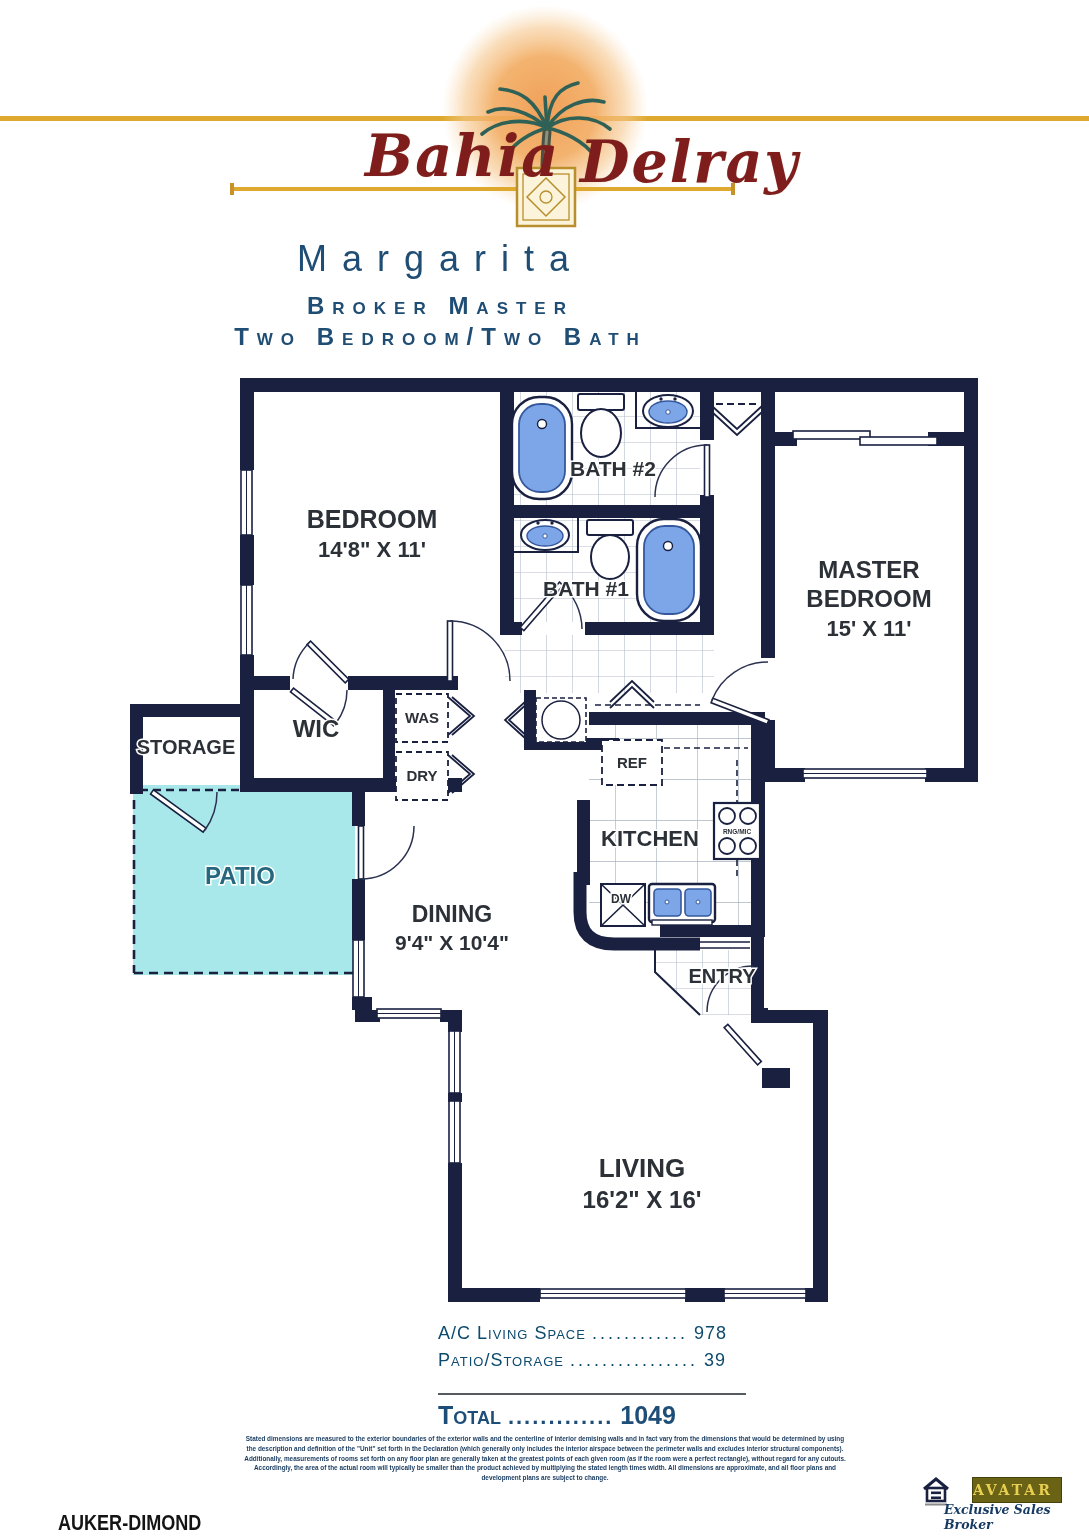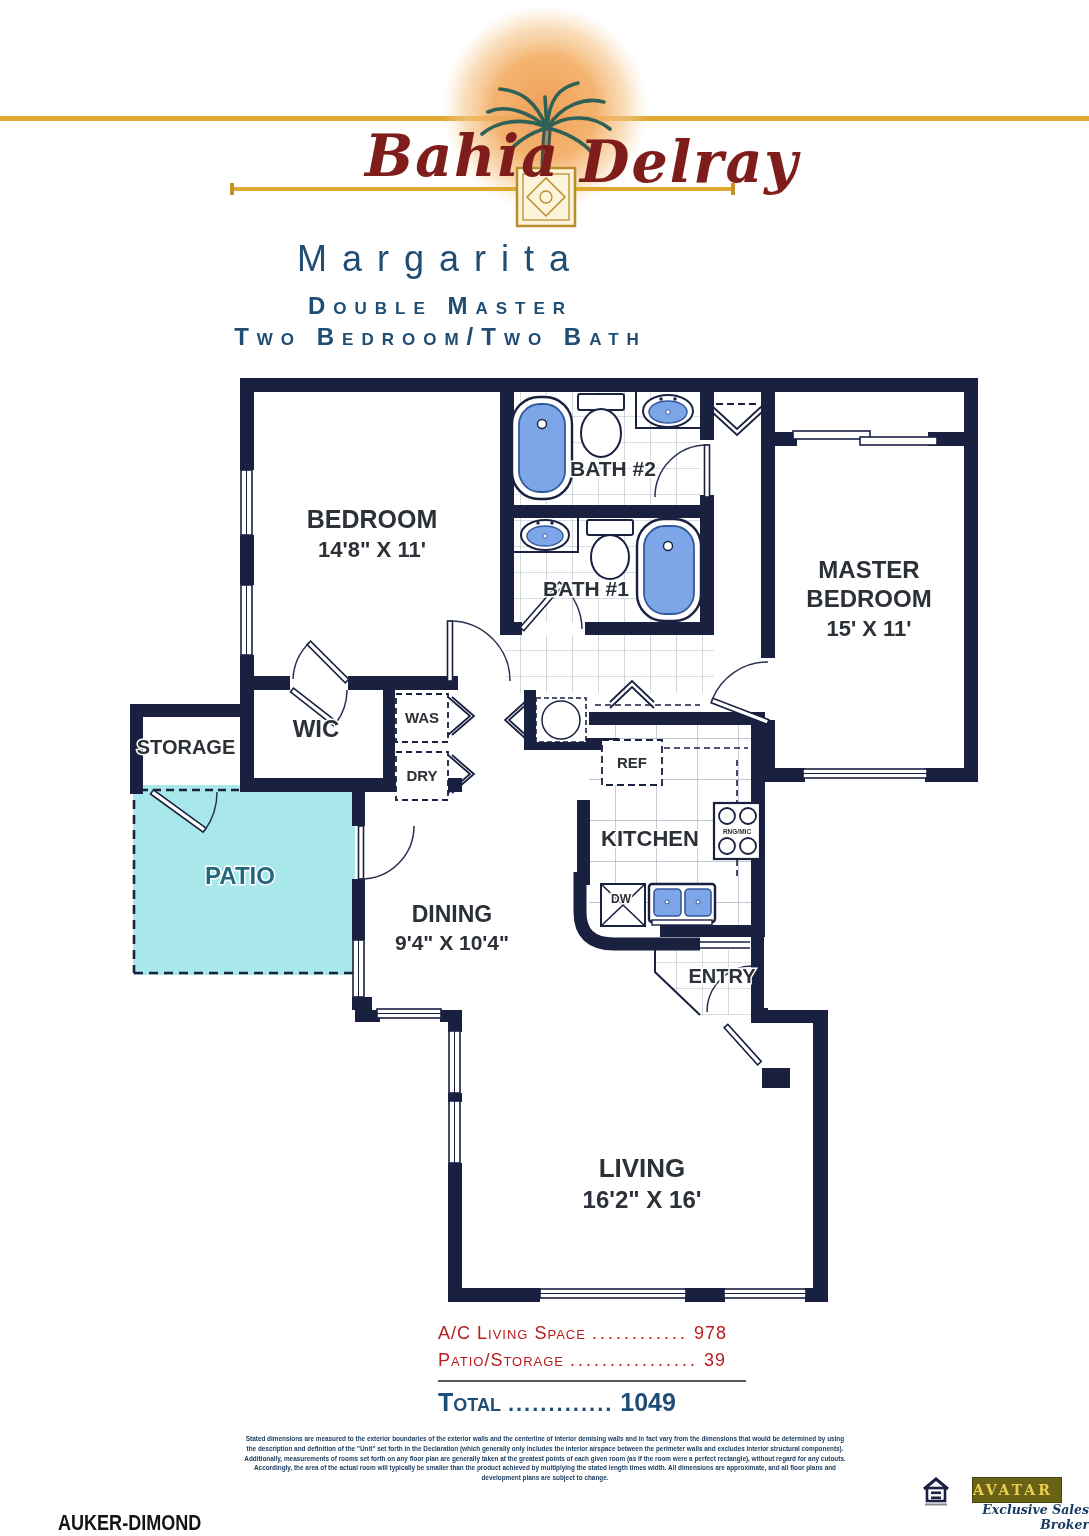--- a/index.html
+++ b/index.html
@@ -7,36 +7,36 @@
   .abs{position:absolute;}
   
   .brand-script{font-family:"DejaVu Serif",serif;font-style:italic;font-weight:bold;
     color:#7f1d1d;font-size:57px;letter-spacing:2px;text-shadow:0 0 1px rgba(140,100,30,.35);}
   .plan-title{left:0;width:881px;text-align:center;color:#1f4d74;}
   .title-main{top:238px;font-size:36px;letter-spacing:15px;font-weight:500;}
   .title-sub{font-variant:small-caps;font-weight:700;font-size:24px;letter-spacing:8px;color:#1f4d74;}
   
   .stats{left:438px;top:1320px;width:308px;color:#3a4049;}
   .stat-row{font-variant:small-caps;font-size:18px;letter-spacing:1px;white-space:nowrap;
-    line-height:27px;color:#b91c1c;font-weight:500;}
+    line-height:27px;color:#0c4a6e;font-weight:500;}
   .stat-row .dots{letter-spacing:3px;}
-  .total-row{border-top:2px solid #565b62;margin-top:6px;padding-top:6px;
+  .total-row{border-top:2px solid #565b62;margin-top:19px;padding-top:6px;
     font-variant:small-caps;font-weight:800;font-size:25px;color:#1e4e78;white-space:nowrap;}
   .total-row .dots{letter-spacing:2px;font-size:22px;}
   
   .disclaimer{left:244px;top:1428px;width:602px;font-size:6.4px;line-height:9.6px;
     text-align:center;color:#16395e;font-weight:600;}
   
   .dev-logo{left:58px;top:1486px;color:#141414;margin-top:24px;}
   .dev-name{font-size:22px;font-weight:700;transform:scaleX(.82);transform-origin:left;white-space:nowrap;}
   .dev-sub{font-size:6.5px;font-weight:700;letter-spacing:4.6px;margin-top:1px;}
   .avatar-box{left:972px;top:1477px;width:88px;height:24px;background:#6a6316;border:1px solid #474208;
     text-align:left;line-height:24px;font-family:"DejaVu Serif",serif;font-weight:700;
     font-size:14px;letter-spacing:3px;color:#e8cf52;}
-  .broker-tagline{left:944px;top:1502px;width:145px;text-align:right;font-family:"DejaVu Serif",serif;
+  .broker-tagline{left:944px;top:1502px;width:145px;text-align:left;font-family:"DejaVu Serif",serif;
     font-style:italic;font-size:12.5px;color:#173a63;font-weight:600;}
 </style>
 </head>
 <body>
 
 <svg class="abs" style="left:0;top:0;" width="1089" height="1536" viewBox="0 0 1089 1536">
   <defs>
     <radialGradient id="sun" cx="50%" cy="50%" r="50%">
       <stop offset="0%" stop-color="#ef9b50" stop-opacity="0.95"></stop>
       <stop offset="50%" stop-color="#f2ab60" stop-opacity="0.9"></stop>
@@ -299,21 +299,21 @@
       <text x="621" y="903" font-size="12">DW</text>
       <text x="737" y="834" font-size="6.5">RNG/MIC</text>
     </g>
   </g>
 </svg>
 
 <div class="abs brand-script" style="left:365px;top:122px;">Bahia</div>
 <div class="abs brand-script" style="left:580px;top:128px;">Delray</div>
 
 <div class="abs plan-title title-main">Margarita</div>
-<div class="abs plan-title title-sub" style="top:292px;">Double Master</div>
+<div class="abs plan-title title-sub" style="top:292px;">Broker Master</div>
 <div class="abs plan-title title-sub" style="top:323px;">Two Bedroom/Two Bath</div>
 
 <div class="abs stats">
   <div class="stat-row">
     <span>A/C Living Space</span>
     <span class="dots">............</span>
     <span>978</span>
   </div>
   <div class="stat-row">
     <span>Patio/Storage</span>

